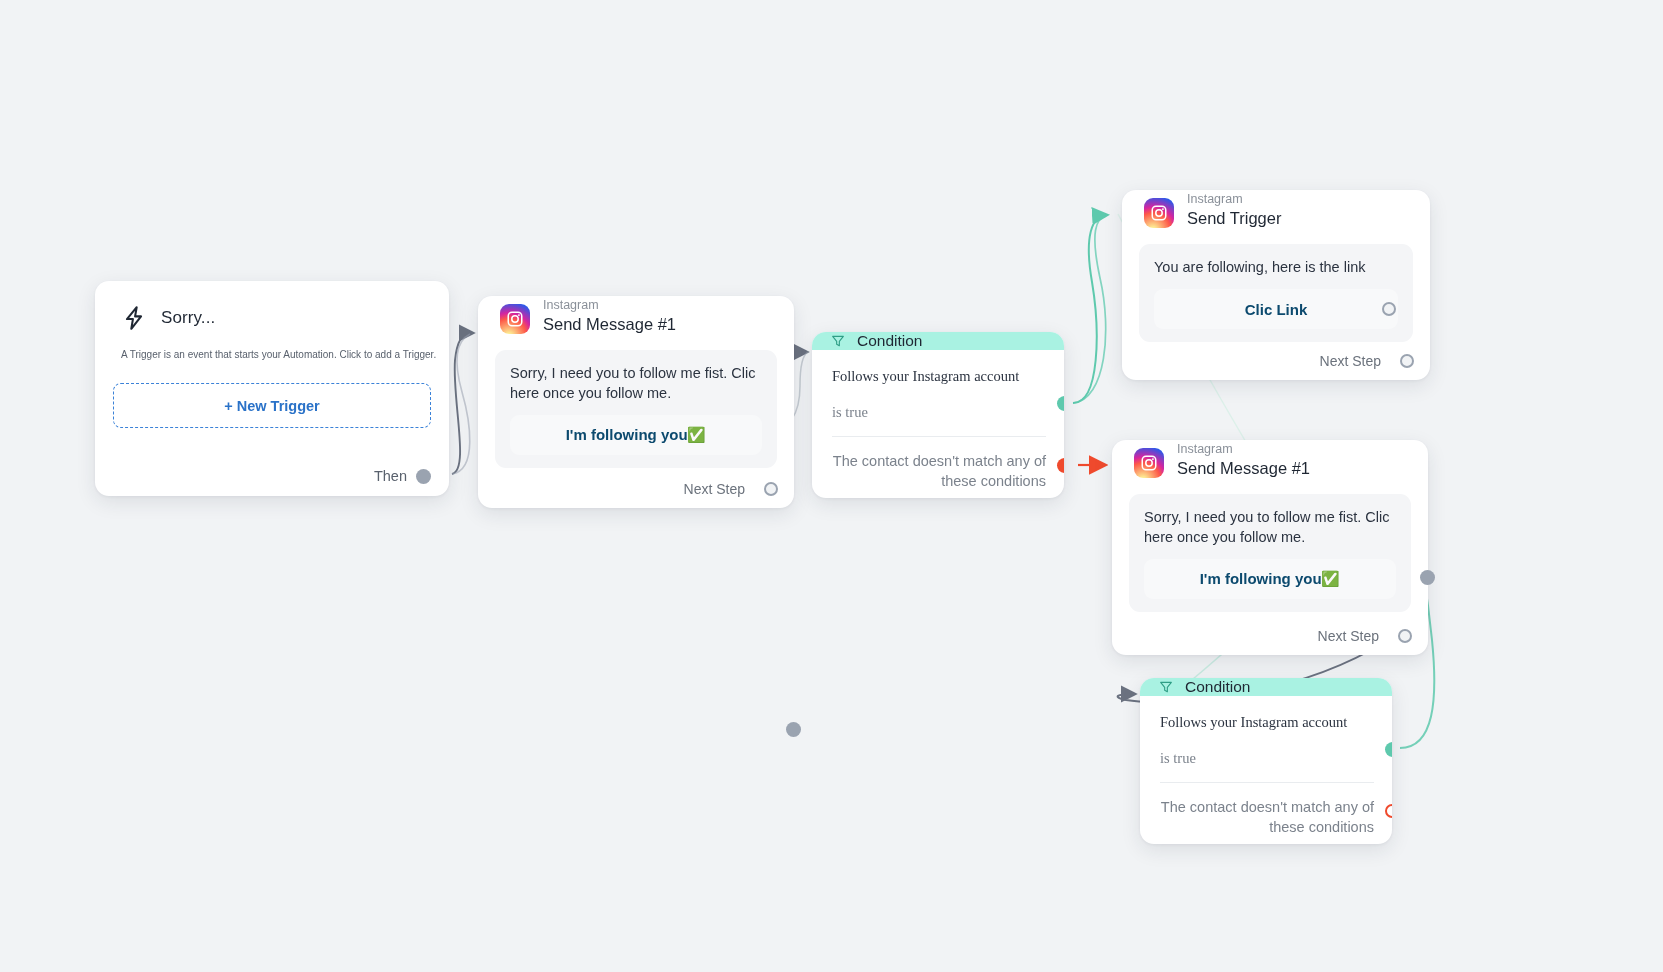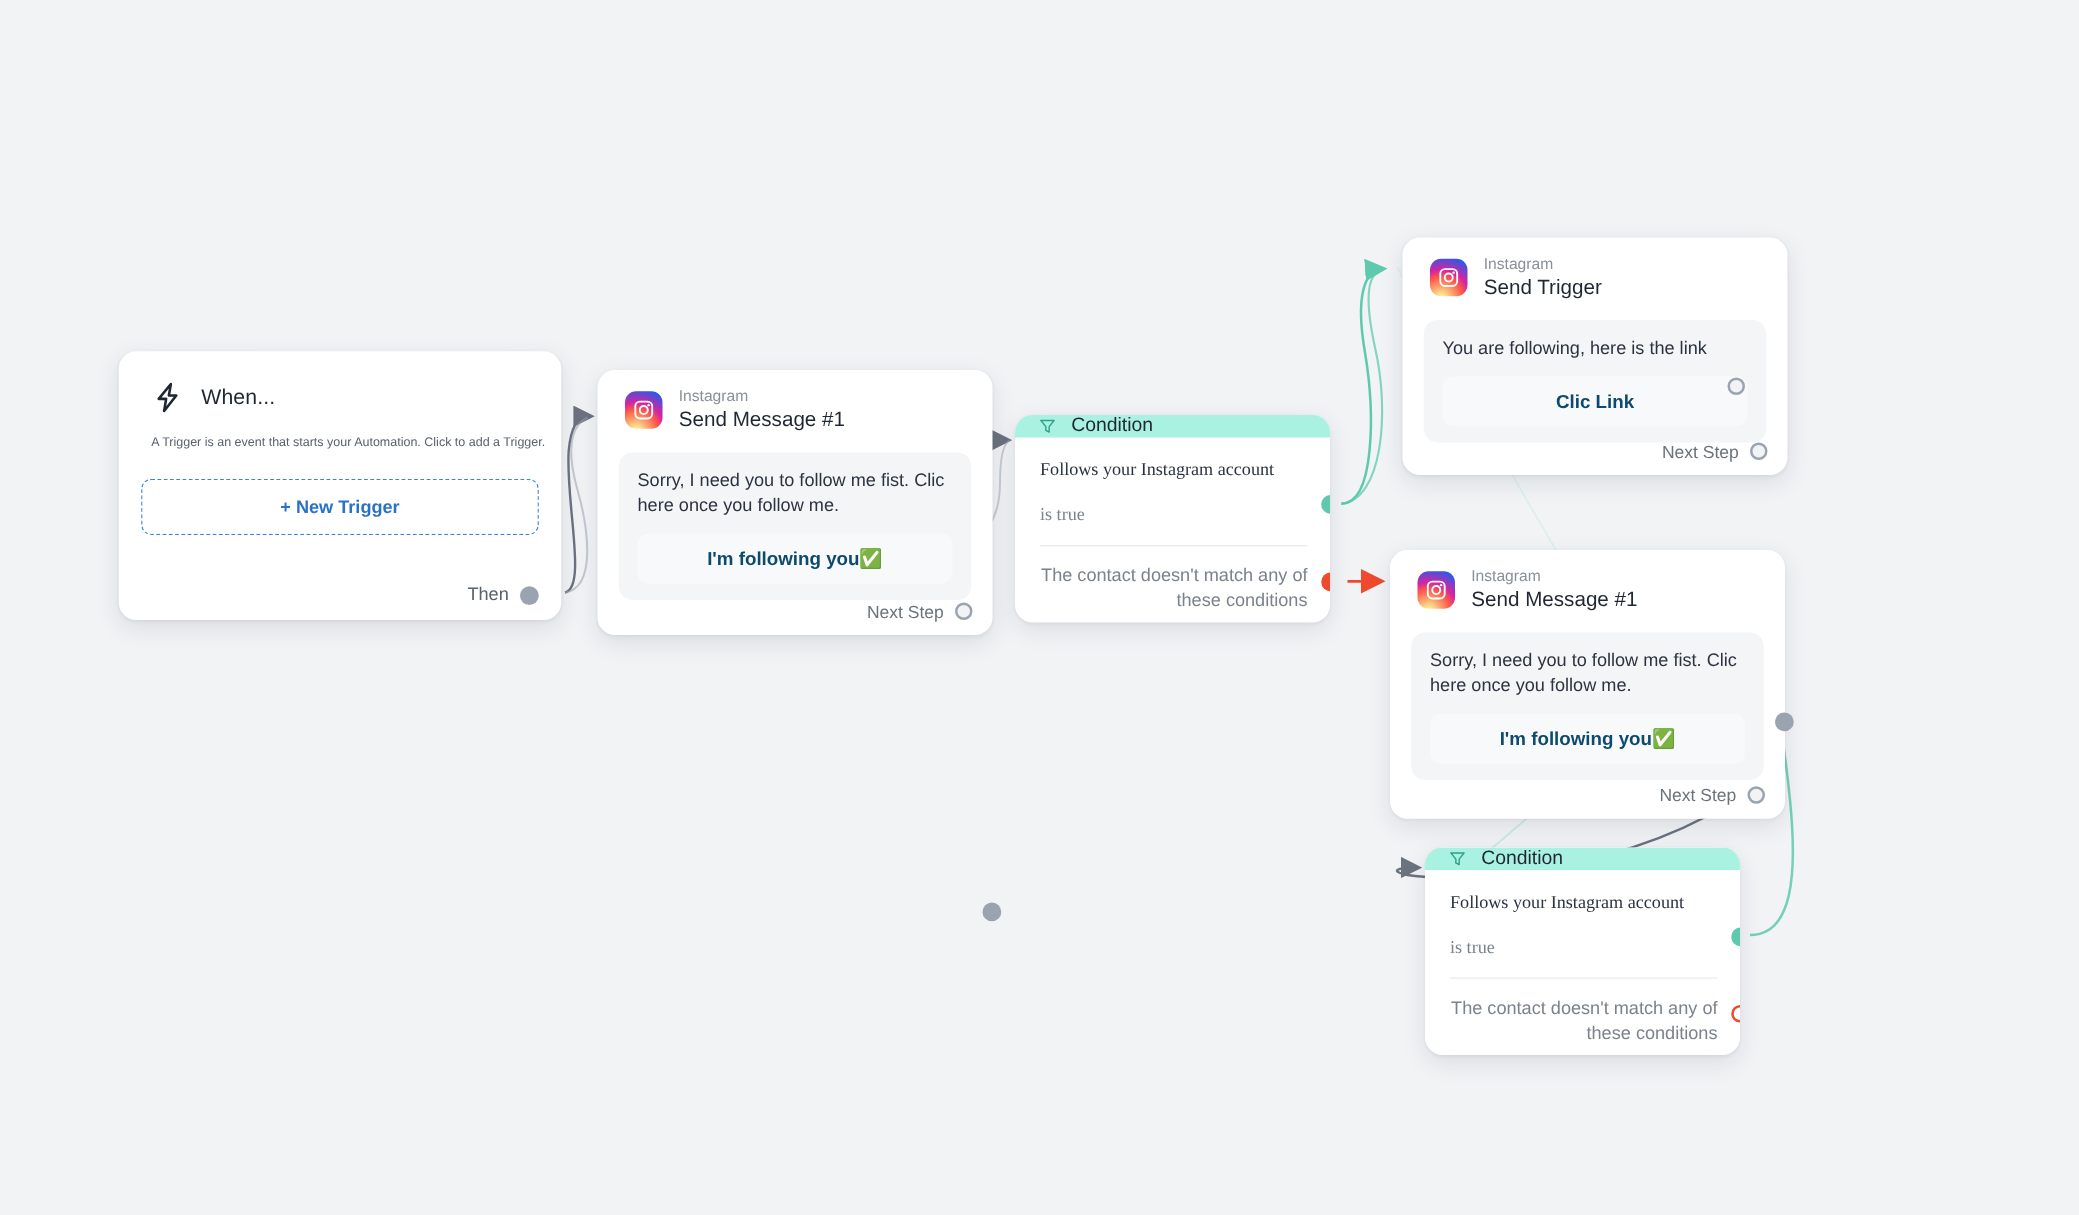--- a/index.html
+++ b/index.html
@@ -23,31 +23,31 @@
   .trig-title{font-size:17px;color:#1f2733;letter-spacing:.1px;}
   .trig-desc{padding:14px 8px 0 26px;font-size:10px;line-height:20px;color:#59616d;}
   .new-trigger{margin:18px 18px 0 18px;height:43px;border:1.6px dashed #3b82d8;
     border-radius:8px;display:flex;align-items:center;justify-content:center;
     color:#2a72c8;font-size:14.5px;font-weight:bold;background:transparent;cursor:pointer;}
   .then-row{position:absolute;right:18px;bottom:12px;display:flex;align-items:center;gap:9px;}
   .then-label{font-size:14.5px;color:#59616d;margin-left:19px;}
 
   
   .igcard{padding:0;}
-  .ig-head{display:flex;align-items:center;gap:13px;padding:14px 22px 0 22px;}
+  .ig-head{display:flex;align-items:flex-end;gap:13px;padding:2px 22px 0 22px;}
   .ig-icon{width:30px;height:30px;border-radius:9px;flex:0 0 auto;}
   .ig-meta{display:flex;flex-direction:column;line-height:1.15;}
   .ig-app{font-size:12.5px;color:#8a9099;margin-bottom:3px;}
   .ig-name{font-size:16.5px;color:#1f2733;}
   .bubble{margin:16px 17px 0 17px;background:#f4f5f7;border-radius:11px;padding:13px 15px 13px 15px;}
   .bubble-text{font-size:14.5px;line-height:20px;color:#2b3340;}
   .reply-btn{margin-top:12px;background:#f8f9fa;border-radius:9px;height:40px;
     display:flex;align-items:center;justify-content:center;
     font-size:15px;color:#0c4a6e;font-weight:bold;cursor:pointer;}
-  .nextstep-row{position:absolute;right:16px;bottom:11px;display:flex;align-items:center;gap:9px;justify-content:flex-end;}
+  .nextstep-row{position:absolute;right:16px;bottom:11px;display:flex;align-items:center;gap:19px;justify-content:flex-end;}
   .nextstep-label{font-size:14px;color:#6b727c;}
 
   
   .cond{padding:0;overflow:hidden;}
   .cond-head{height:18px;background:#a9f2e2;display:flex;align-items:center;gap:11px;padding:0 18px;}
   .cond-title{font-size:15.5px;color:#1f2733;}
   .cond-body{padding:16px 18px 0 20px;font-family:Liberation Serif, serif;}
   .cond-line1{font-size:14.5px;color:#2b3340;line-height:20px;}
   .cond-line2{font-size:14.5px;color:#7b828c;line-height:20px;margin-top:16px;}
   .cond-div{height:1px;background:#e9ecef;margin:14px 0 0 0;}
@@ -98,21 +98,21 @@
 
     <path d="M 1404,470 C 1330,560 1240,640 1180,690" fill="none" stroke="#bfe9dc" stroke-width="1.4" opacity=".8"></path>
     <path d="M 1118,214 C 1180,330 1260,470 1330,580" fill="none" stroke="#d9f0e8" stroke-width="1.4" opacity=".9"></path>
   </svg>
 
   <div class="node trigger">
     <div class="trig-head">
       <svg class="bolt" viewBox="0 0 24 24">
         <path d="M14.5 2 L5.5 13 H11 L9.5 22 L18.5 10.5 H13 Z" fill="none" stroke="#1f2733" stroke-width="1.9" stroke-linejoin="round"></path>
       </svg>
-      <span class="trig-title">When...</span>
+      <span class="trig-title">Sorry...</span>
     </div>
     <div class="trig-desc">A Trigger is an event that starts your Automation. Click to add a Trigger.</div>
     <div class="new-trigger">+ New Trigger</div>
     <div class="then-row">
       <span class="then-label">Then</span>
       <span class="port port-filled-gray port-inline"></span>
     </div>
   </div>
 
   <div class="node igcard" style="left:478px;top:296px;width:316px;height:212px;">

